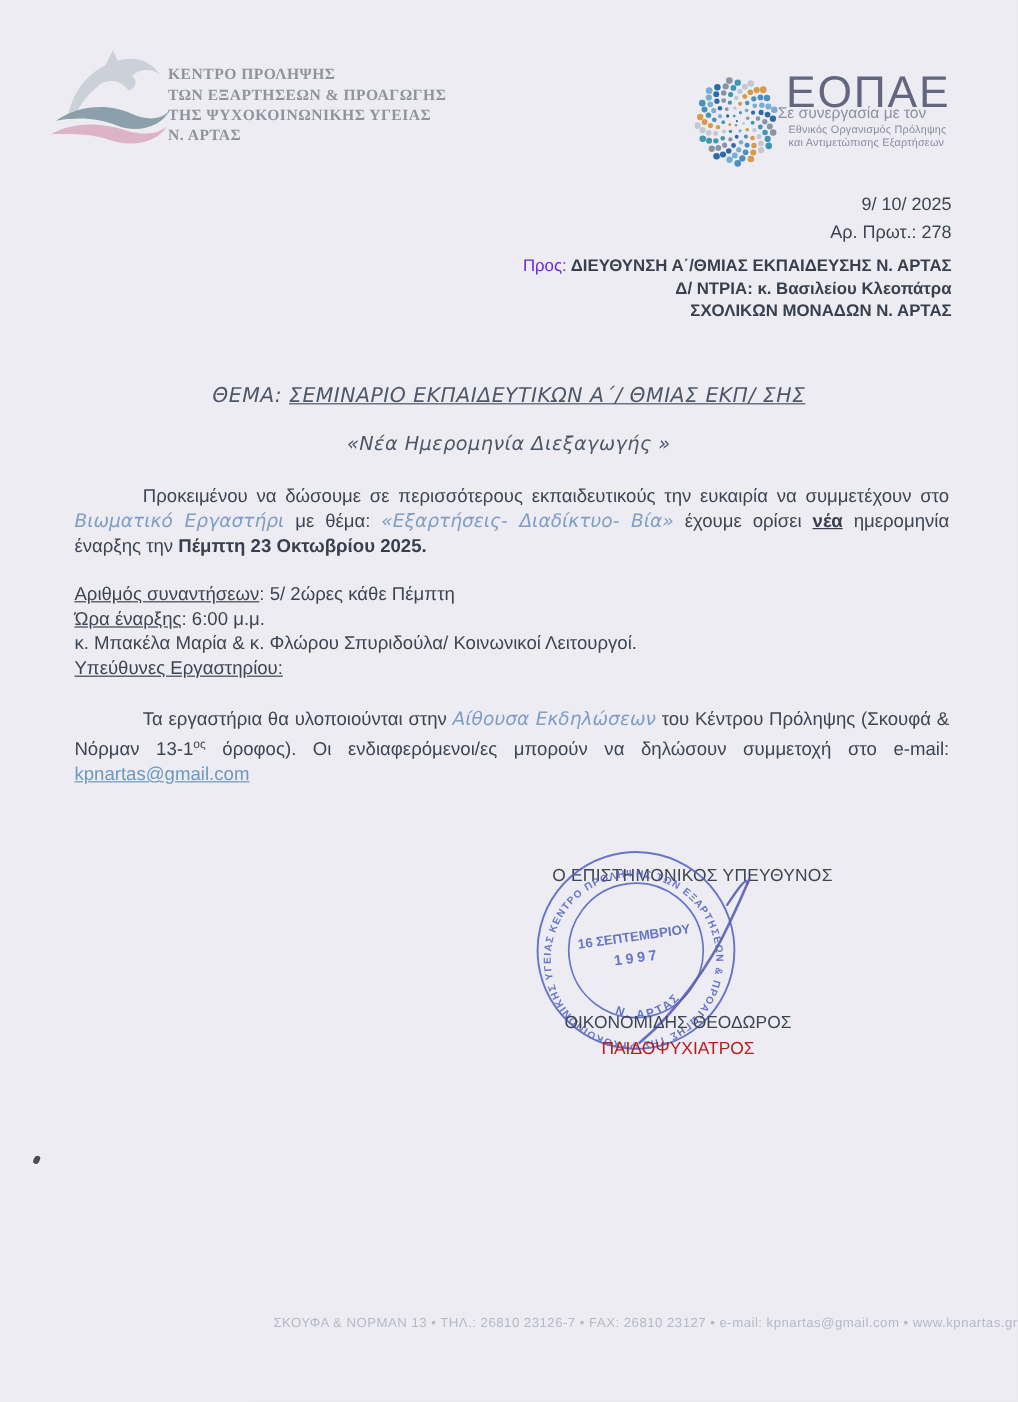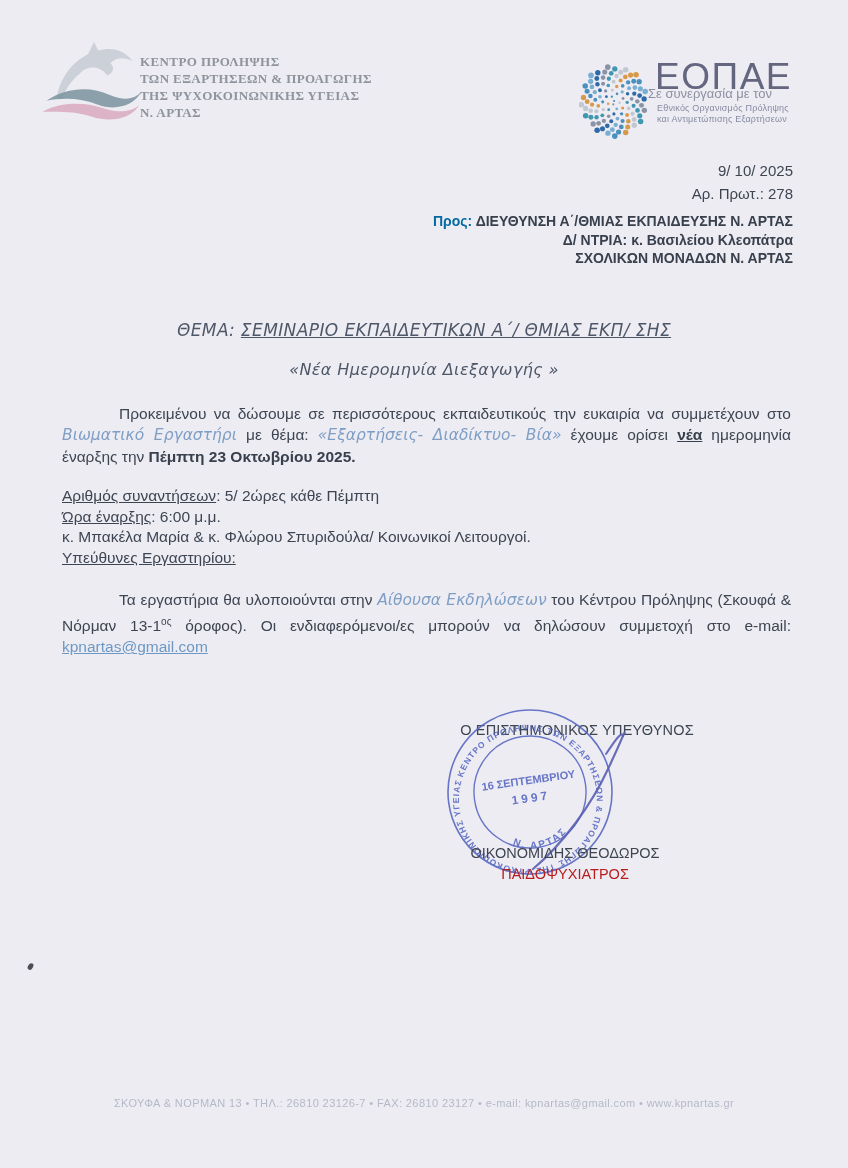--- a/index.html
+++ b/index.html
@@ -17,21 +17,21 @@
   .partner-name{position:absolute;left:80px;top:14px;font-size:37px;font-weight:400;
                 color:#64667f;letter-spacing:1.5px;}
   .partner-tag{position:absolute;left:82px;font-size:9px;color:#878ba2;letter-spacing:.2px;}
   .tag1{top:61px;} .tag2{top:72px;}
 
   
   .meta{position:absolute;right:55px;top:159px;text-align:right;font-size:15px;
         line-height:23px;color:#3e4552;margin-left:44px;}
   .recipient{position:absolute;right:55px;top:212px;text-align:right;font-size:14px;
              line-height:18.5px;color:#39404d;font-weight:bold;}
-  .recipient .plain{font-weight:bold;color:#0369a1;padding-left:42px;}
+  .recipient .plain{font-weight:normal;color:#6d28d9;padding-left:42px;}
   .u{text-decoration:underline;}
 
   
   .subject{position:absolute;left:0;top:320px;width:848px;text-align:center;color:#4e5768;}
   .script{font-family:"DejaVu Sans",sans-serif;font-style:italic;}
   .subject-line1{font-size:17px;letter-spacing:.4px;}
   .subject-line2{font-size:16px;margin-top:20px;letter-spacing:.4px;}
 
   
   .para{position:absolute;left:62px;width:729px;font-size:15.5px;line-height:21px;
@@ -51,21 +51,21 @@
   .sig-title{position:absolute;left:440px;top:866px;width:250px;text-align:center;
              font-size:14.5px;color:#b91c1c;}
   .stamp{position:absolute;left:440px;top:702px;width:180px;height:180px;
          transform:rotate(-8deg);opacity:.88;}
   .stamp text{fill:#5465c0;font-family:"Liberation Sans",sans-serif;}
   .signature-svg{position:absolute;left:505px;top:712px;width:145px;height:165px;}
 
   
   .speck{position:absolute;left:28px;top:963px;width:5px;height:7px;background:#4c4c57;
          border-radius:60% 40% 50% 50%;transform:rotate(25deg);}
-  .footer{position:absolute;left:0;top:1097px;width:848px;text-align:center;
+  .footer{position:absolute;left:0;top:1097px;width:848px;text-align:right;
           font-size:11px;color:#b5b9c7;letter-spacing:.4px;}
 </style>
 </head>
 <body>
 
 <div class="page">
 
   <svg class="org-logo" viewBox="0 0 110 95">
     <path d="M20,64 C23,40 42,18 68,15 C80,14 90,19 95,27 C86,22 78,24 73,29 C78,33 76,39 70,41 C63,31 50,31 43,39 C34,47 28,55 26,64 Z" fill="#ccd0d8"></path>
     <path d="M50,22 L57,8 L63,20 Z" fill="#ccd0d8"></path>

